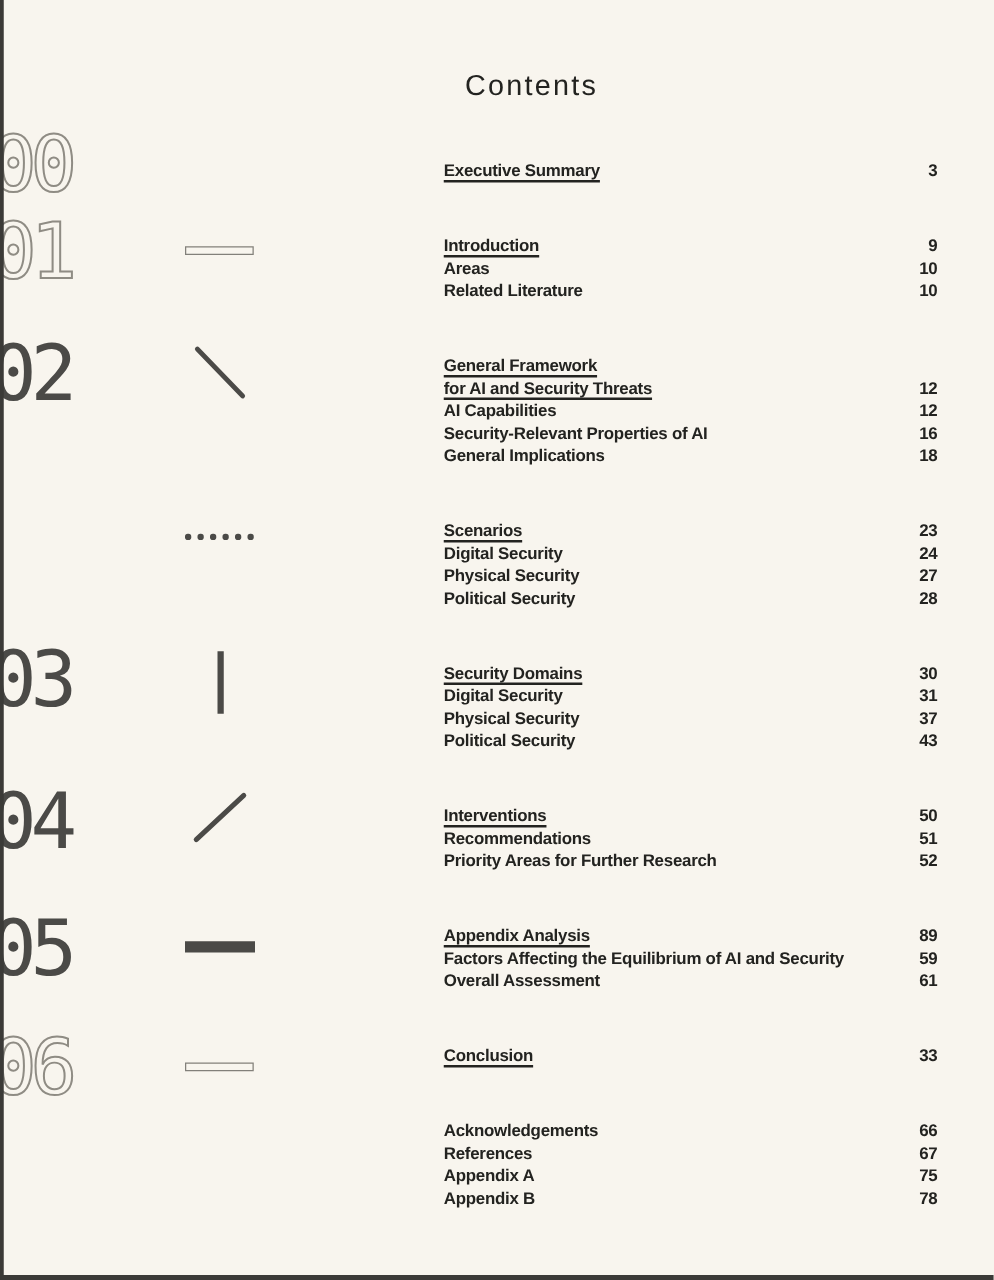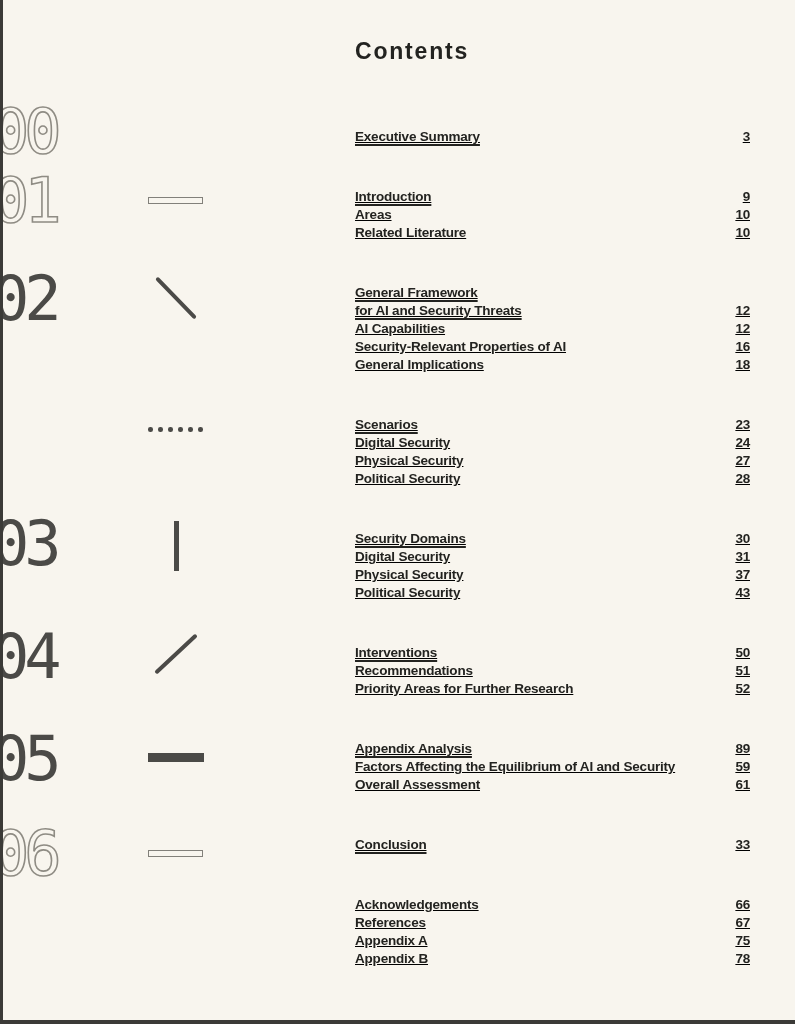--- a/index.html
+++ b/index.html
@@ -18,22 +18,22 @@
     overflow:hidden;
   }
   .page{position:absolute;inset:0;overflow:hidden;}
 
   
   .edge-left{position:absolute;left:0;top:0;width:3px;height:1024px;background:var(--edge);}
   .edge-bottom{position:absolute;left:0;top:1020px;width:795px;height:4px;background:var(--edge);}
 
   
   .title{
-    position:absolute;left:355px;top:38px;margin:0;
-    font-size:23px;font-weight:700;letter-spacing:1.8px;color:var(--ink);
+    position:absolute;left:355px;top:38px;margin:17px;
+    font-size:23px;font-weight:400;letter-spacing:1.8px;color:var(--ink);
   }
 
   
   .big-num{
     position:absolute;left:-8px;
     font-family:"DejaVu Sans Mono", monospace;
     font-size:62px;line-height:1;letter-spacing:-5px;font-weight:400;
     white-space:nowrap;
   }
   .big-num.solid{color:var(--digit-solid);}
@@ -46,21 +46,21 @@
   .sym{position:absolute;}
   .sym-bar{left:148px;width:56px;height:9px;background:var(--digit-solid);}
   .sym-bar.outline{background:transparent;border:1.5px solid #82807a;height:5px;width:53px;}
   .sym-vbar{left:174px;width:4.5px;height:50px;background:var(--digit-solid);}
   .sym-diag{left:148px;width:56px;height:4px;background:var(--digit-solid);border-radius:2px;}
   .sym-dots{left:148px;display:flex;gap:5.5px;}
   .sym-dots span{width:4.5px;height:4.5px;border-radius:50%;background:var(--digit-solid);}
 
   
   .toc{position:absolute;left:355px;top:128px;width:395px;}
-  .toc-group{margin-bottom:42px;text-decoration:underline;}
+  .toc-group{margin-bottom:42px;}
   .toc-row{
     display:flex;justify-content:space-between;align-items:baseline;
     line-height:18px;font-size:13.5px;font-weight:700;
     letter-spacing:-0.2px;color:var(--ink);
   }
   .toc-row .label{white-space:nowrap;}
   .toc-row .label.underlined{
     text-decoration:underline;
     text-decoration-thickness:1.5px;
     text-underline-offset:2.5px;

